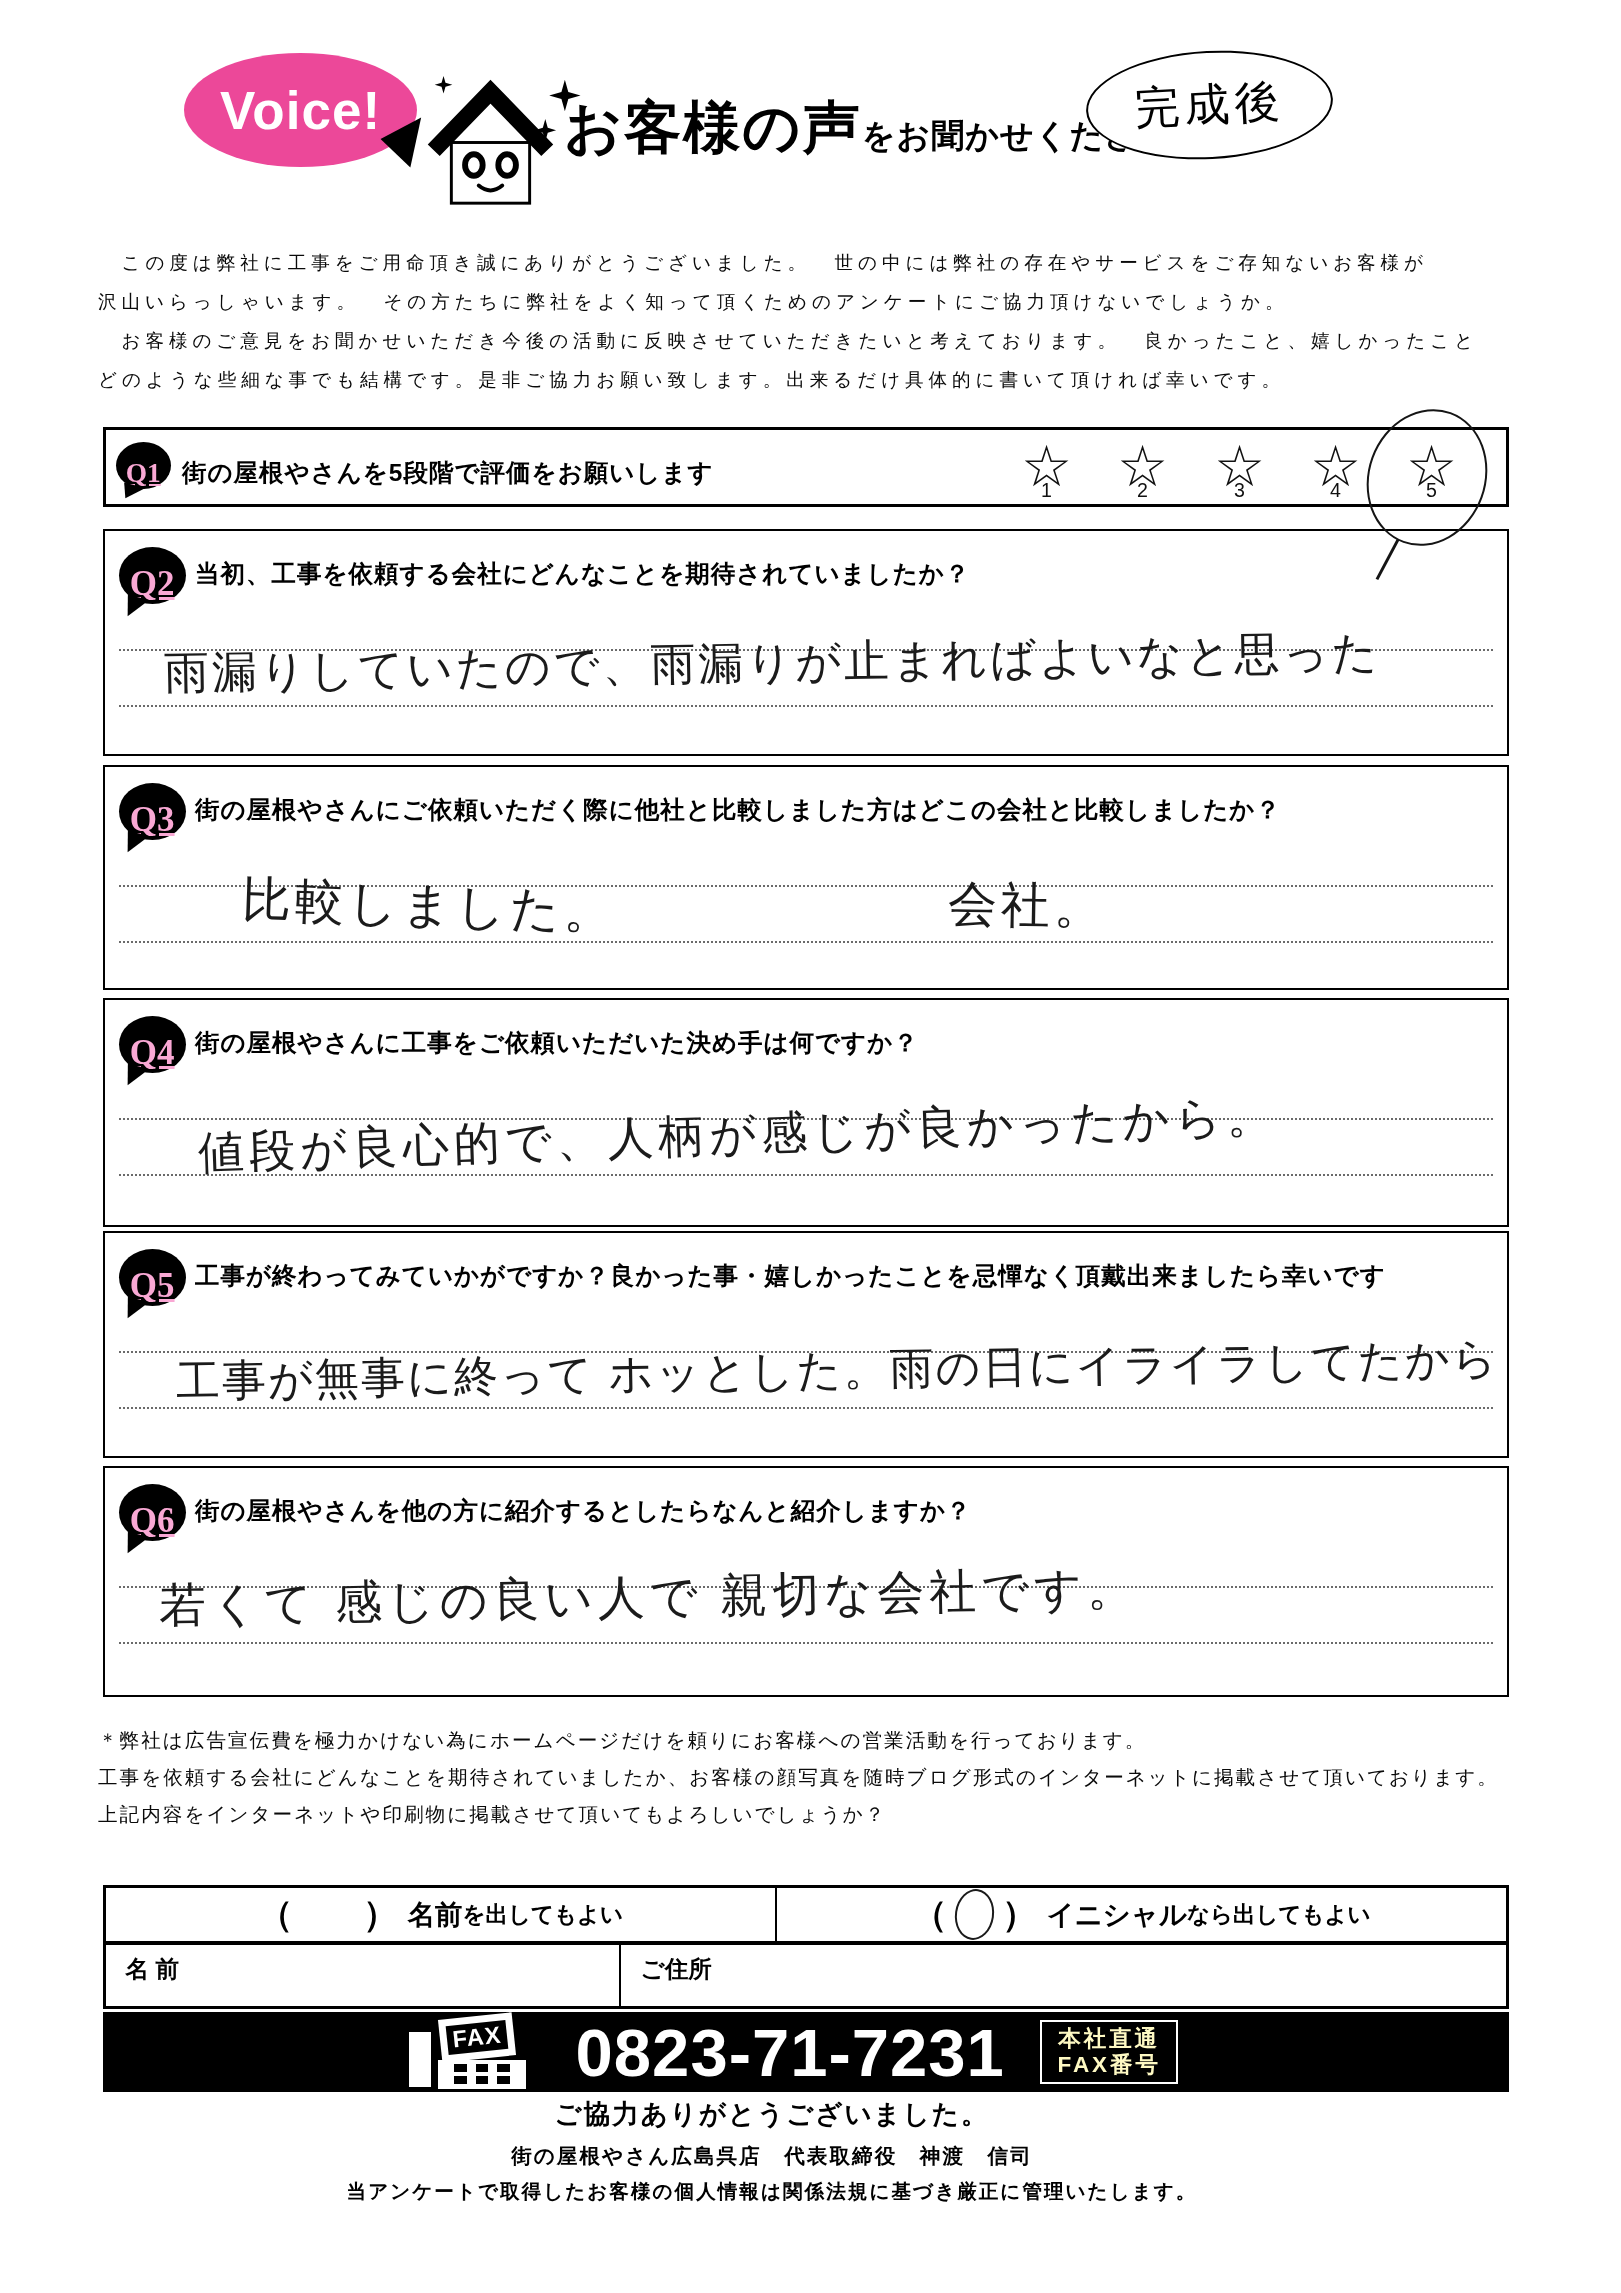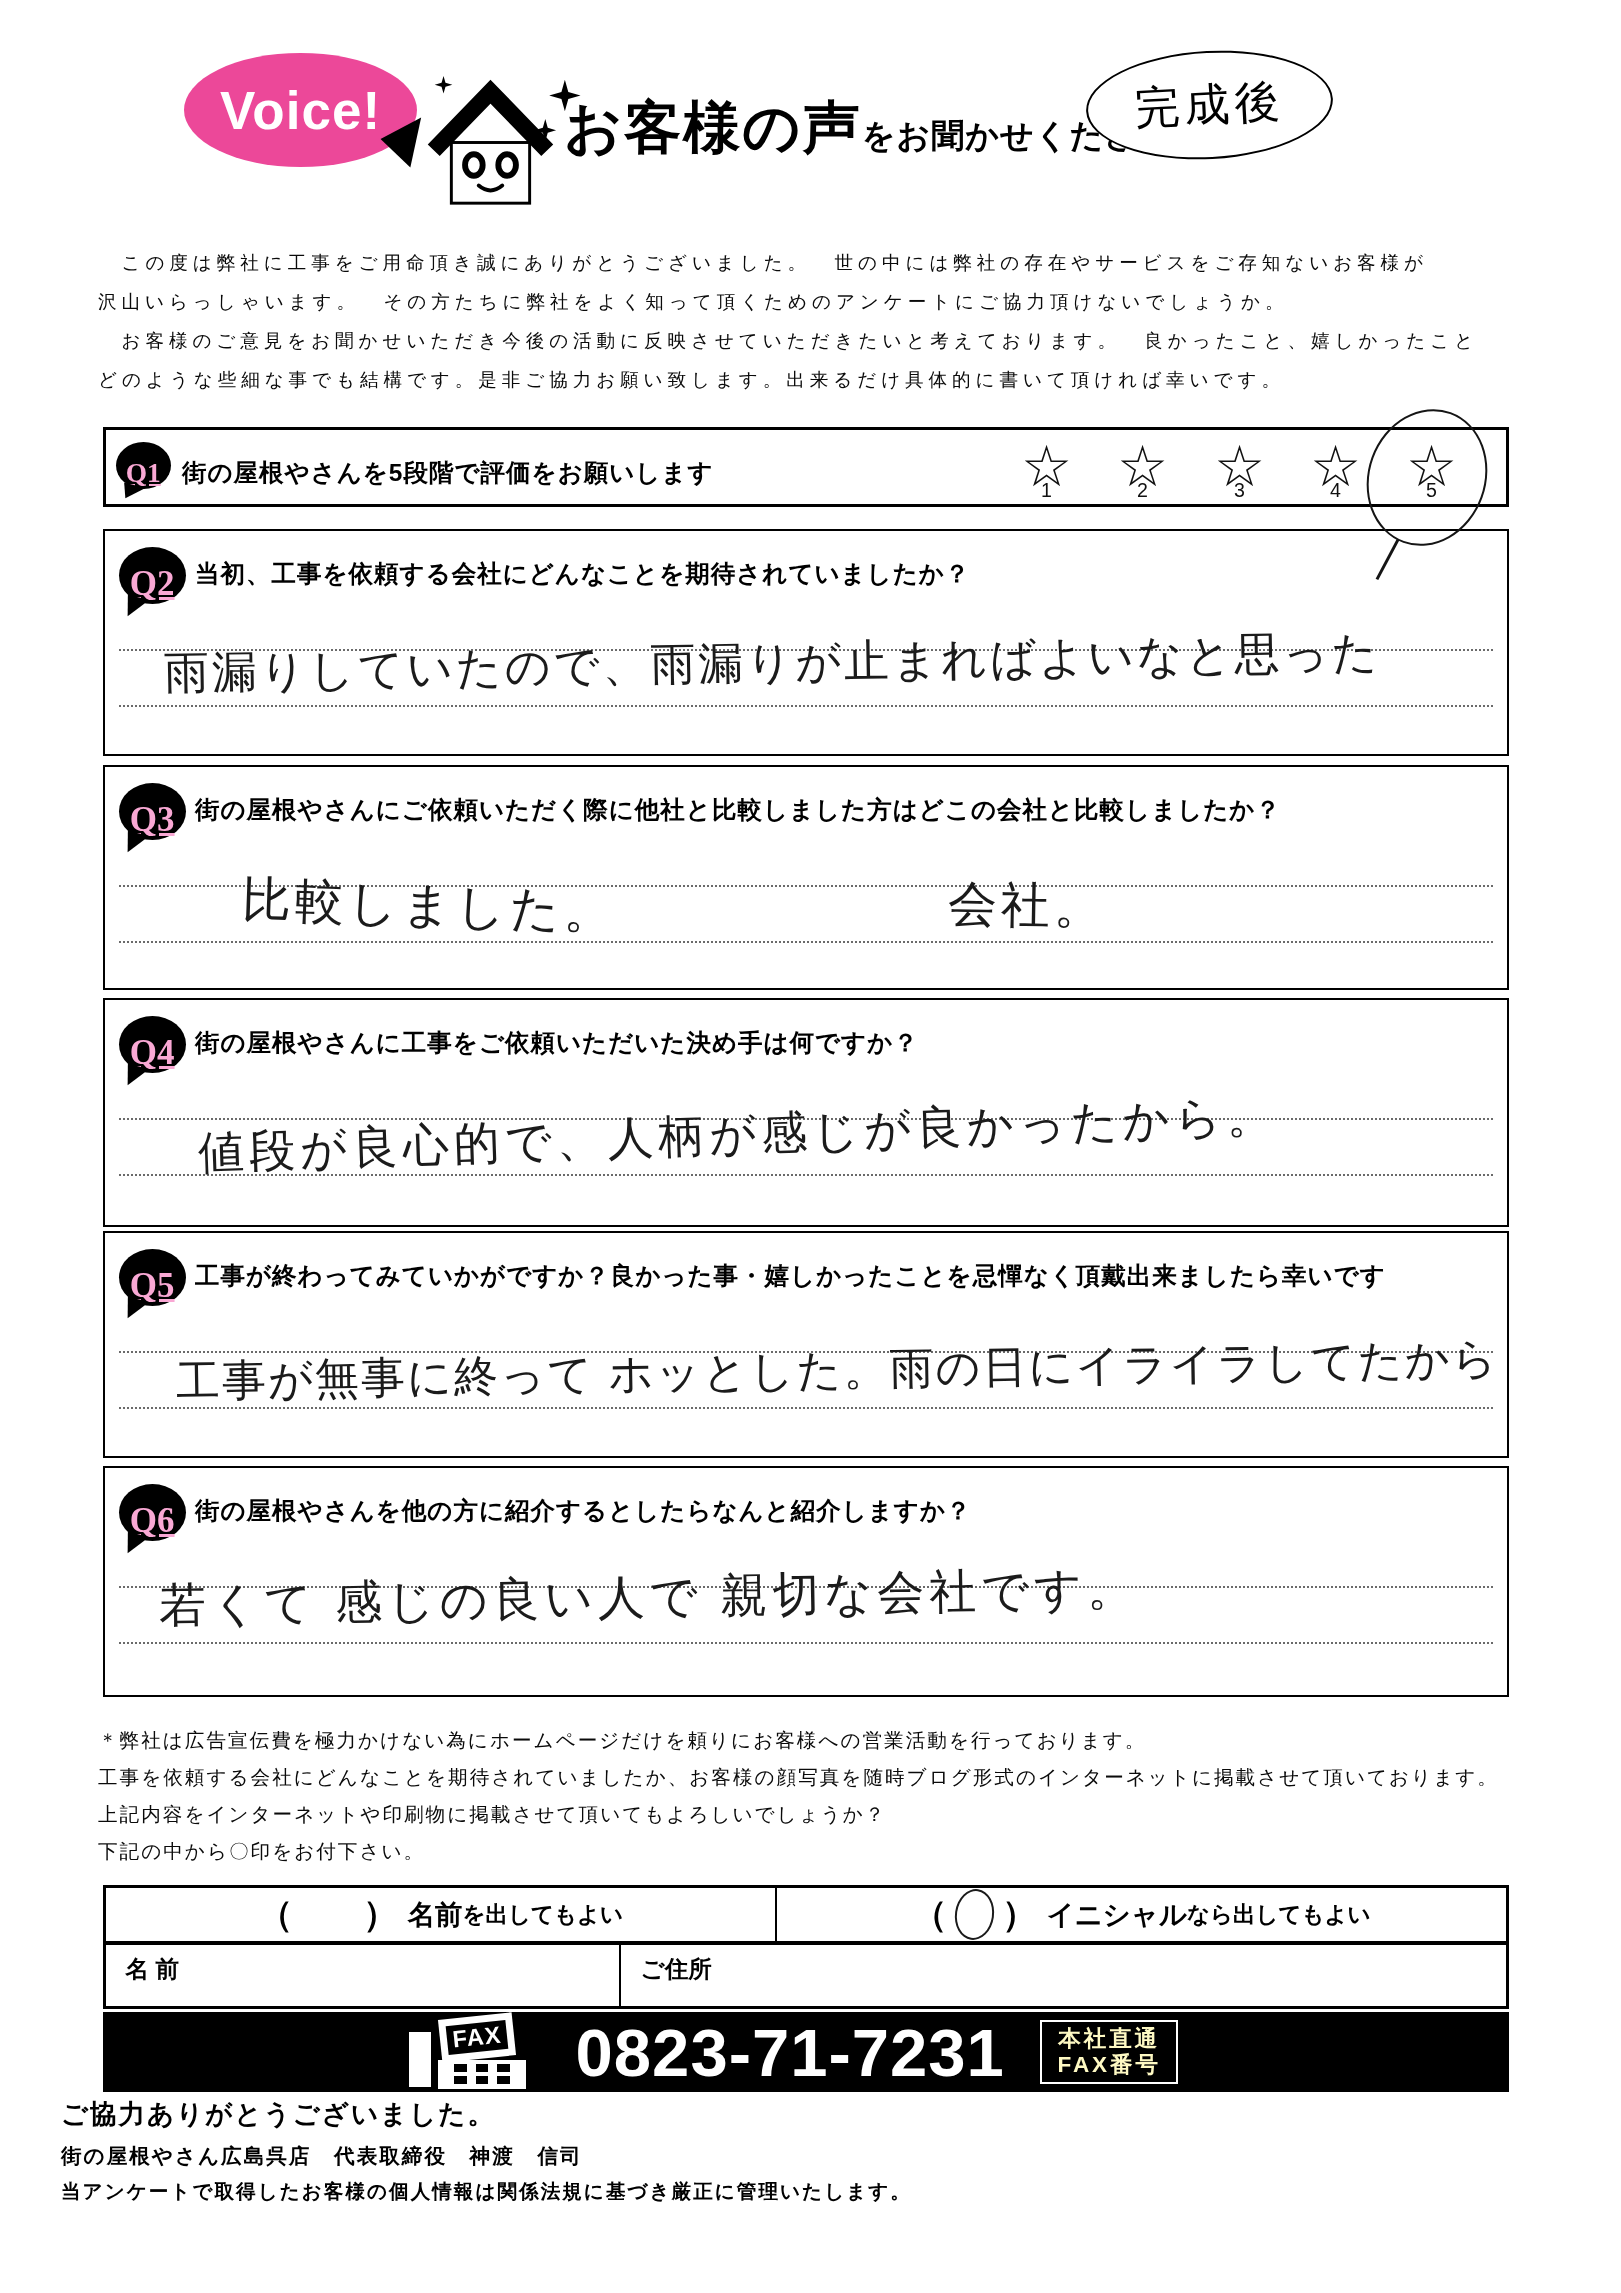--- a/index.html
+++ b/index.html
@@ -145,21 +145,21 @@
   }
   .fax-btn{ background:#000; }
   .fax-number{ color:#fff; font-size:67px; font-weight:800; letter-spacing:1px;
     margin-left:19.6px; white-space:nowrap; }
   .fax-box{
     border:2.9px solid #fff; color:#fef9c3; margin-left:35px; padding:3.9px 15.7px;
     text-align:center; line-height:26.5px; font-size:22.5px; font-weight:700;
     letter-spacing:2.9px; white-space:nowrap;
   }
 
-  .closing{ position:absolute; left:61px; top:2096px; width:1406px; }
+  .closing{ position:absolute; left:69px; top:2096px; width:1406px; text-align:center; }
   .thanks{ font-size:26.5px; font-weight:800; letter-spacing:2px; }
   .company{ font-size:20.6px; font-weight:600; letter-spacing:2px; margin-top:9.8px; }
   .privacy{ font-size:19.6px; font-weight:700; letter-spacing:2px; margin-top:7.8px; }
 </style>
 </head>
 <body>
 
 <div class="page">
 
   <div class="voice-bubble">
@@ -271,21 +271,20 @@
     <div class="qtext">街の屋根やさんを他の方に紹介するとしたらなんと紹介しますか？</div>
     <div class="dotline dl1"></div>
     <div class="dotline dl2"></div>
     <div class="handwriting" style="left:54px; top:98px; font-size:47px; letter-spacing:4.9px; transform:rotate(-1deg);">若くて 感じの良い人で 親切な会社です。</div>
   </div>
 
   <div class="notes">
     <div class="note-line">＊弊社は広告宣伝費を極力かけない為にホームページだけを頼りにお客様への営業活動を行っております。</div>
     <div class="note-line">工事を依頼する会社にどんなことを期待されていましたか、お客様の顔写真を随時ブログ形式のインターネットに掲載させて頂いております。</div>
     <div class="note-line">上記内容をインターネットや印刷物に掲載させて頂いてもよろしいでしょうか？</div>
-    <div class="note-line">下記の中から〇印をお付下さい。</div>
   </div>
 
   <div class="perm-table">
     <div class="perm-row1">
       <div class="perm-cell perm-name-cell">
         <span class="paren paren-wide">（　　）</span>
         <span class="opt-bold">名前</span>
         <span class="opt-rest">を出してもよい</span>
       </div>
       <div class="perm-cell perm-init-cell">

